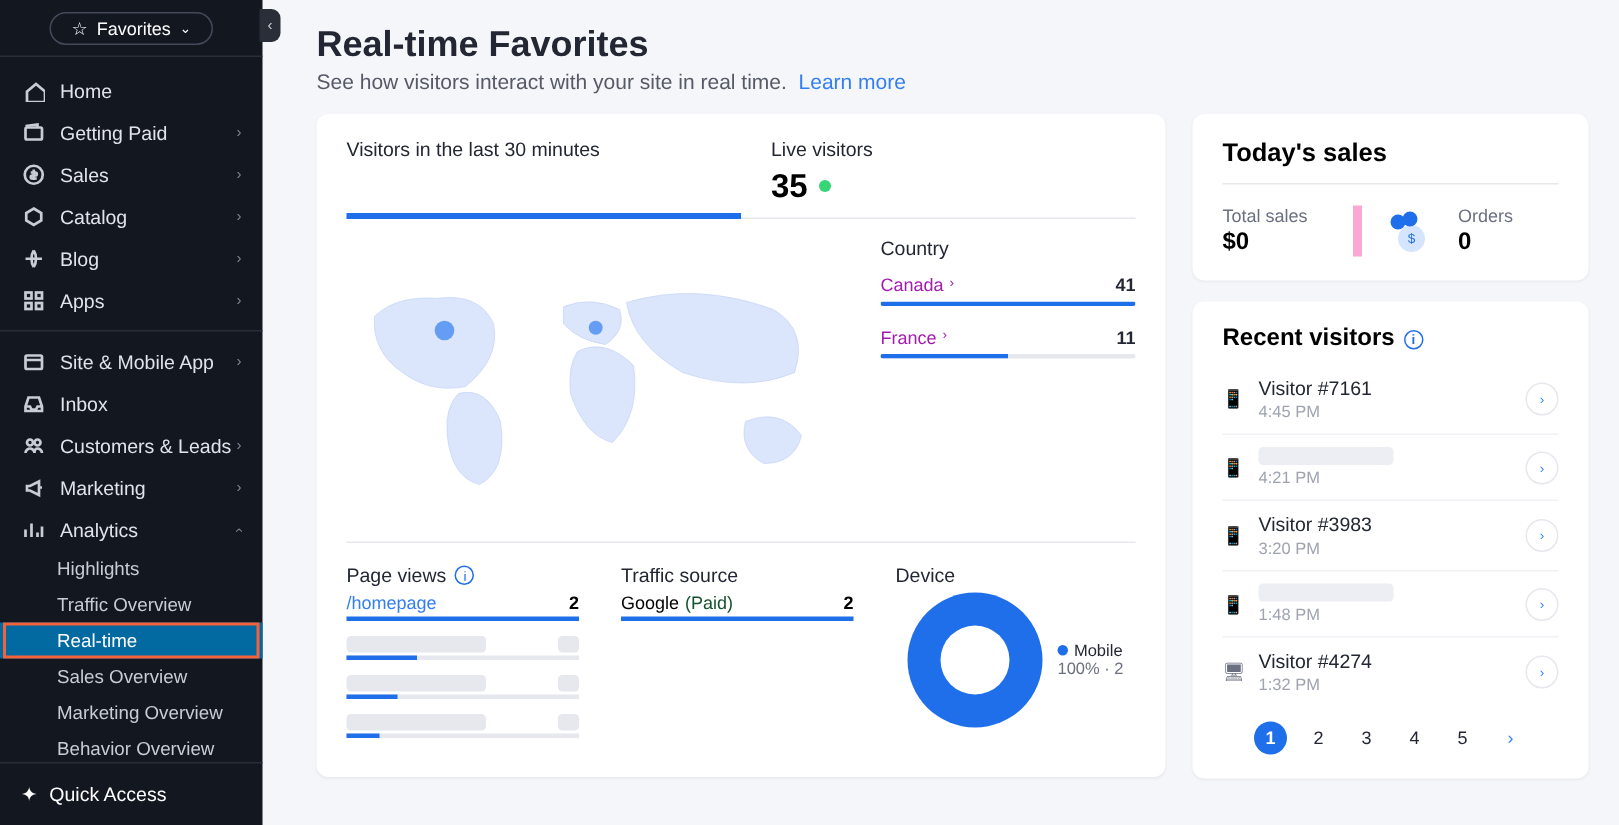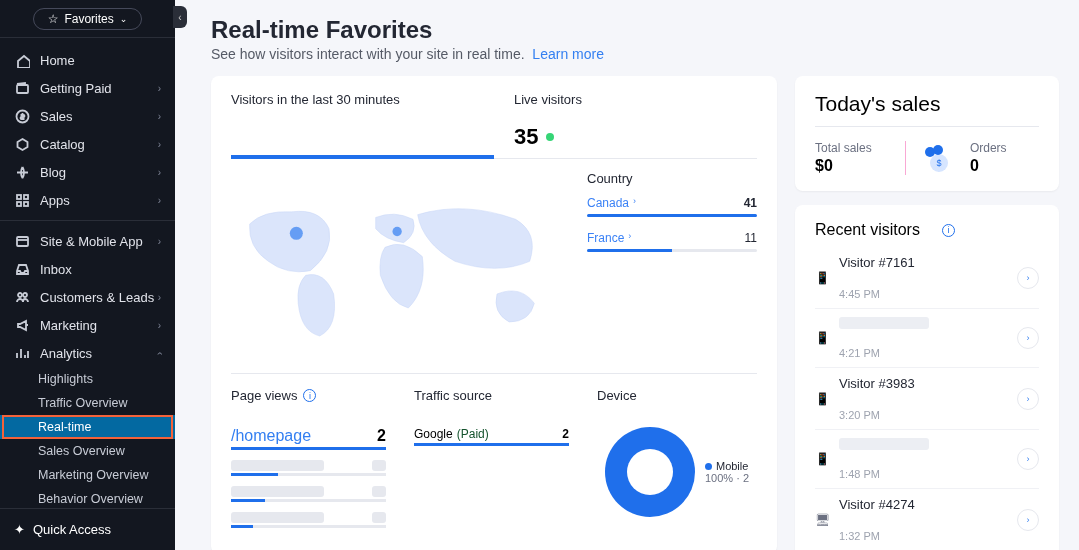--- a/index.html
+++ b/index.html
@@ -20,69 +20,69 @@
 .main{flex:1;padding:16px 20px 0 36px;overflow:auto}
 .page-title{font-size:24px;font-weight:700;color:#232733;margin-bottom:2px}
 .page-sub{font-size:14px;color:#555a66}
 .page-sub a{color:#337ff1;text-decoration:none}
 .grid{display:flex;gap:18px;margin-top:14px}
 .left-col{flex:1;display:flex;flex-direction:column;gap:14px}
 .right-col{width:264px;display:flex;flex-direction:column;gap:14px}
 .card{background:#fff;border-radius:8px;box-shadow:0 1px 2px rgba(0,0,0,.05);padding:16px 20px}
 .stats-row{display:flex;gap:40px;padding-bottom:8px;border-bottom:1px solid #e6e8ee;position:relative}
 .stat-block{flex:1}
-.stat-label{font-size:13px;color:#232733;margin-bottom:17px}
+.stat-label{font-size:13px;color:#232733;margin-bottom:4px}
 .stat-value{font-size:22px;font-weight:700;display:flex;align-items:center;gap:8px}
 .live-dot{width:8px;height:8px;background:#36d576;border-radius:50%;display:inline-block}
 .underline-bar{height:4px;background:#1f6feb;position:absolute;bottom:-1px;left:0;width:50%}
 .map-row{display:flex;gap:20px;padding-top:12px}
 .map-placeholder{flex:1;min-height:190px;position:relative}
 .map-svg{width:100%;height:190px}
 .map-svg path{fill:#dbe5fb;stroke:#c4d3f7;stroke-width:.5}
 .map-dot{fill:#337ff1;opacity:.7}
 .country-list{width:170px}
 .country-title{font-size:13px;color:#232733;margin-bottom:10px}
 .country-row{display:flex;align-items:center;justify-content:space-between;font-size:12px;margin-bottom:4px;color:#232733}
-.country-row .name{color:#3b82f6;display:flex;gap:4px}
+.country-row .name{color:#a21caf;display:flex;gap:4px}
 .bar-track{height:3px;background:#e6e8ee;border-radius:2px;margin-bottom:14px;overflow:hidden}
 .bar-fill{height:100%;background:#1f6feb}
 .bottom-row{display:flex;gap:28px;padding-top:6px}
 .mini-col{flex:1}
-.mini-title{font-size:13px;color:#232733;margin-bottom:24px;display:flex;align-items:center;gap:6px}
+.mini-title{font-size:13px;color:#232733;margin-bottom:4px;display:flex;align-items:center;gap:6px}
 .info-circle{width:13px;height:13px;border:1px solid #1f6feb;color:#1f6feb;border-radius:50%;font-size:9px;display:inline-flex;align-items:center;justify-content:center}
-.pv-row{display:flex;justify-content:space-between;font-size:16px;margin-bottom:2px}
+.pv-row{display:flex;justify-content:space-between;font-size:12px;margin-bottom:2px}
 .pv-row .l{color:#337ff1}
 .pv-row .r{font-weight:600}
 .pv-row.grey .l{color:transparent;background:#e6e8ee;border-radius:3px;width:60%;height:11px}
 .pv-row.grey .r{color:transparent;background:#e6e8ee;border-radius:3px;width:14px;height:11px}
 .pv-bar{height:3px;background:#e6e8ee;margin-bottom:10px}
 .pv-bar .f{height:100%;background:#1f6feb}
 .ts-row{display:flex;justify-content:space-between;font-size:12px;margin-bottom:2px}
 .ts-row .paid{color:#14532d;margin-left:4px}
 .device-col{width:160px;display:flex;flex-direction:column;align-items:center}
 .donut-wrap{display:flex;align-items:center;gap:10px}
 .donut{width:90px;height:90px;border-radius:50%;background:#1f6feb;display:flex;align-items:center;justify-content:center}
 .donut-hole{width:46px;height:46px;background:#fff;border-radius:50%}
 .legend{font-size:11px;color:#232733}
 .legend .dot{width:7px;height:7px;background:#1f6feb;border-radius:50%;display:inline-block;margin-right:4px}
 .legend .sub{color:#6b7081}
-.sales-title{font-size:21px;font-weight:400;margin-bottom:10px}
+.sales-title{font-size:17px;font-weight:700;margin-bottom:10px}
 .sales-row{display:flex;border-top:1px solid #e6e8ee;padding-top:14px;gap:10px}
 .sales-cell{flex:1}
-.sales-cell.sep{border-right:1px solid #f9a8d4}
+.sales-cell.sep{border-right:6px solid #f9a8d4}
 .sales-lbl{font-size:12px;color:#6b7081}
 .sales-val{font-size:16px;font-weight:700;margin-top:2px}
 .illus{width:34px;height:34px;display:flex;align-items:center;justify-content:center}
-.rv-title{font-size:16px;font-weight:400;display:flex;align-items:center;gap:22px;margin-bottom:8px}
+.rv-title{font-size:16px;font-weight:700;display:flex;align-items:center;gap:6px;margin-bottom:8px}
 .visitor-row{display:flex;align-items:center;padding:8px 0;border-top:1px solid #f0f1f5;gap:10px}
 .visitor-row:first-of-type{border-top:none}
 .dev-ic{width:14px;color:#6b7081;font-size:12px}
 .v-name{font-size:13px;color:#232733}
 .v-name.redacted{background:#eceef3;color:transparent;border-radius:3px;width:90px;height:12px}
-.v-time{font-size:11px;color:#9ea3af;margin-top:18px}
+.v-time{font-size:11px;color:#9ea3af;margin-top:3px}
 .v-arrow{margin-left:auto;width:22px;height:22px;border:1px solid #e6e8ee;border-radius:50%;display:flex;align-items:center;justify-content:center;font-size:9px;color:#337ff1}
 .pager{display:flex;gap:10px;justify-content:center;padding-top:10px;font-size:12px}
 .pager .pg{width:22px;height:22px;display:flex;align-items:center;justify-content:center;border-radius:50%;cursor:pointer;color:#232733}
 .pager .pg.active{background:#1f6feb;color:#fff;font-weight:600}
 .pager .pg.arrow{color:#337ff1}
 svg.ic-svg{width:15px;height:15px;stroke:currentColor;fill:none;stroke-width:1.8}
 </style>
 </head>
 <body>
 
@@ -257,21 +257,21 @@
             <div id="country-rows">
                 <div class="country-row">
                   <span class="name">Canada <span style="font-size:9px">›</span></span>
                   <span style="font-weight:600">41</span>
                 </div>
                 <div class="bar-track">
                   <div class="bar-fill" style="width:100%"></div>
                 </div>
                 <div class="country-row">
                   <span class="name">France <span style="font-size:9px">›</span></span>
-                  <span style="font-weight:400">11</span>
+                  <span style="font-weight:700">11</span>
                 </div>
                 <div class="bar-track">
                   <div class="bar-fill" style="width:50%"></div>
                 </div>
               </div>
           </div>
         </div>
 
         <div class="bottom-row" style="border-top:1px solid #e6e8ee;margin-top:8px;padding-top:14px">
           <div class="mini-col">

